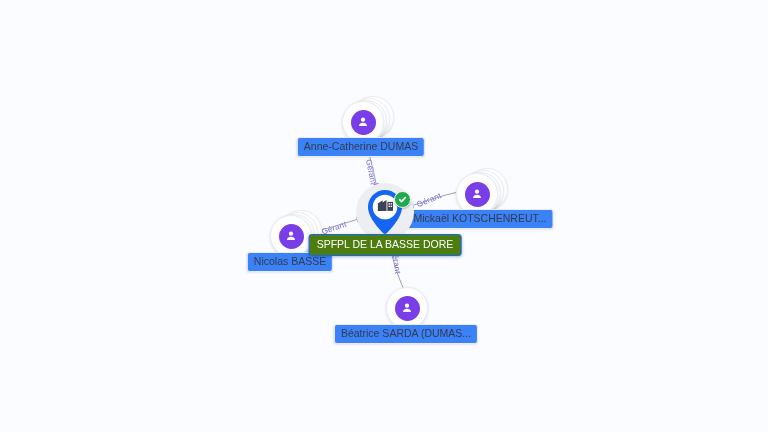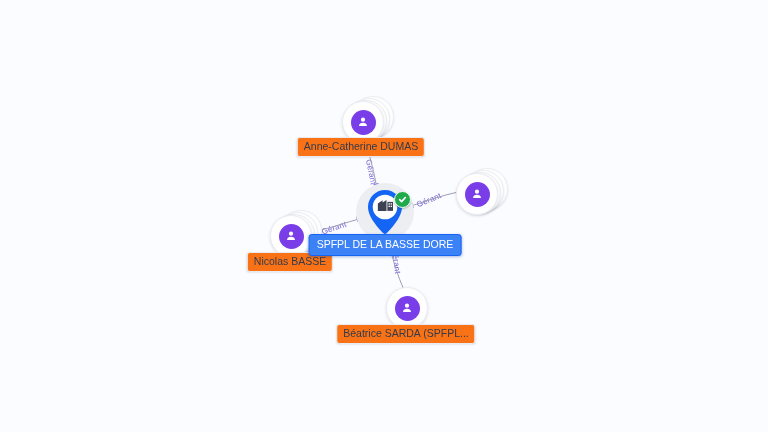--- a/index.html
+++ b/index.html
@@ -78,28 +78,28 @@
   }
 
   
   .node-label{
     position:absolute;
     transform:translate(-50%,0);
     white-space:nowrap;
     font-size:10.5px;
     line-height:13px;
     color:#333a4d;
-    background:#f97316;
+    background:#3b82f6;
     border:1px solid #e9ebf1;
     border-radius:3px;
     padding:2px 6px 3px 6px;
     box-shadow:0 1px 2px rgba(40,50,80,.1);
   }
   .node-label.primary{
-    background:#3b82f6;
+    background:#4d7c0f;
     border-color:#1565f5;
     color:#ffffff;
     font-size:10.5px;
     padding:3px 7px 4px 7px;
     border-radius:3px;
     box-shadow:0 1px 3px rgba(10,60,160,.35);
   }
 
   
   .edge-label{
@@ -165,20 +165,21 @@
         <div class="avatar-disc">
           <div class="avatar-circle">
             <svg width="14" height="14" viewBox="0 0 24 24" fill="#ffffff">
               <circle cx="12" cy="8" r="3.6"></circle>
               <path d="M5.2 19c0-3.6 3.1-5.6 6.8-5.6s6.8 2 6.8 5.6z"></path>
             </svg>
           </div>
         </div>
       </div>
     </div>
+    <div class="node-label" style="left:480px;top:209px;">Mickaël KOTSCHENREUT...</div>
 
     <div class="person-node" style="left:291px;top:236px;">
       <div class="stack">
         <div class="sheet s3"></div>
         <div class="sheet s2"></div>
         <div class="sheet s1"></div>
         <div class="avatar-disc">
           <div class="avatar-circle">
             <svg width="14" height="14" viewBox="0 0 24 24" fill="#ffffff">
               <circle cx="12" cy="8" r="3.6"></circle>
@@ -195,21 +196,21 @@
         <div class="avatar-disc">
           <div class="avatar-circle">
             <svg width="14" height="14" viewBox="0 0 24 24" fill="#ffffff">
               <circle cx="12" cy="8" r="3.6"></circle>
               <path d="M5.2 19c0-3.6 3.1-5.6 6.8-5.6s6.8 2 6.8 5.6z"></path>
             </svg>
           </div>
         </div>
       </div>
     </div>
-    <div class="node-label" style="left:406px;top:324px;">Béatrice SARDA (SPFPL...</div>
+    <div class="node-label" style="left:406px;top:324px;">Béatrice SARDA (DUMAS...</div>
 
     <div class="company-node" style="left:385px;top:212px;">
       <div class="halo"></div>
       <div class="pin">
         <svg width="40" height="48" viewBox="0 0 40 48">
           <path d="M20 2 C10.6 2 3 9.6 3 19 C3 29.5 14.4 41.4 18.4 45.3
                    C19.3 46.2 20.7 46.2 21.6 45.3 C25.6 41.4 37 29.5 37 19
                    C37 9.6 29.4 2 20 2 Z" fill="#1565f5"></path>
           <circle cx="20" cy="19" r="12.3" fill="#ffffff"></circle>
         </svg>

